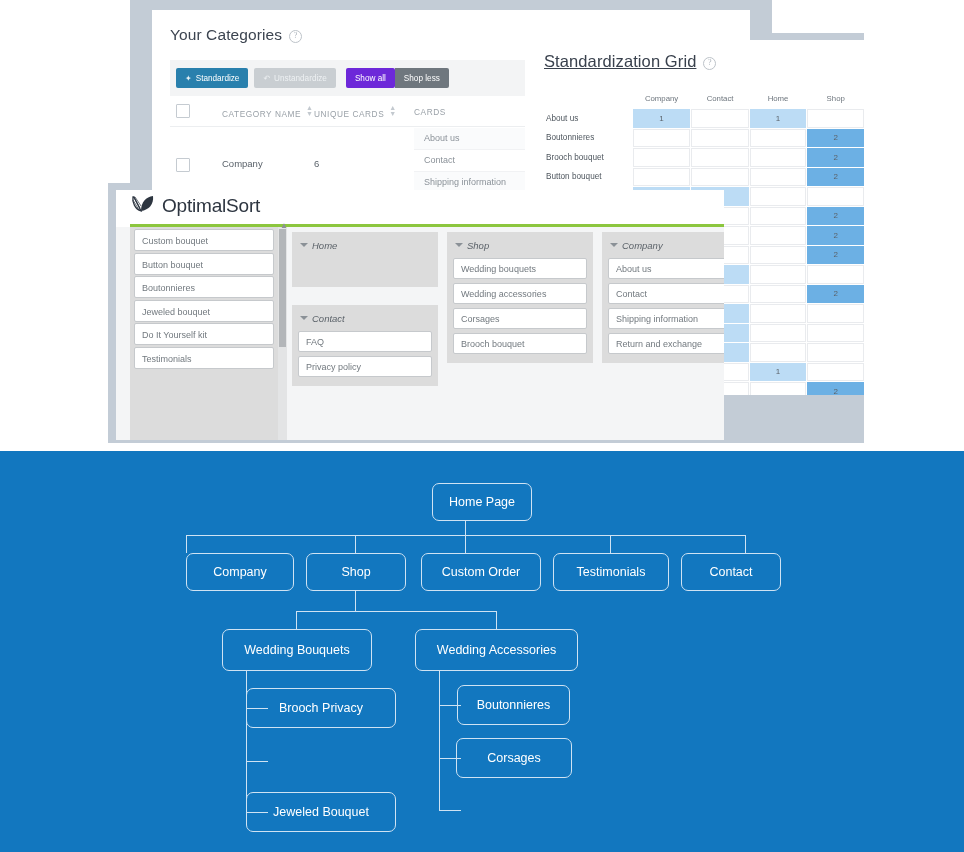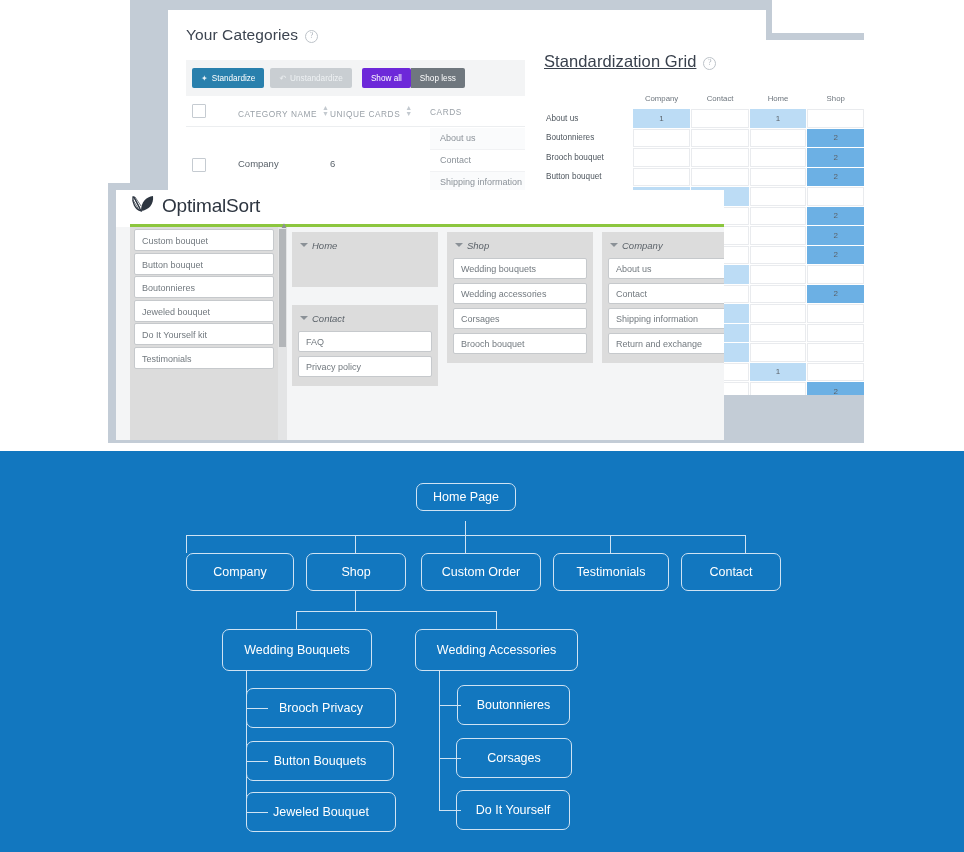--- a/index.html
+++ b/index.html
@@ -13,21 +13,21 @@
   
   .plate{position:absolute;background:#c3ccd6;}
   .plate-a{left:130px;top:0px;width:642px;height:160px;}
   .plate-b{left:130px;top:0px;width:522px;height:190px;}
   .plate-c{left:523px;top:33px;width:341px;height:410px;}
   .plate-d{left:108px;top:183px;width:616px;height:260px;}
 
   
   .win-cats{
     position:absolute;left:152px;top:10px;width:598px;height:186px;
-    background:#ffffff;overflow:hidden;margin-left:16px;
+    background:#ffffff;overflow:hidden;
   }
   .cats-title{
     position:absolute;left:18px;top:16px;font-size:15.5px;color:#3c4450;
     letter-spacing:.1px;
   }
   .help-dot{
     display:inline-block;width:11px;height:11px;border-radius:50%;
     background:#ffffff;border:1px solid #bdc3c9;color:#a8b0b8;
     font-size:8px;line-height:10px;text-align:center;vertical-align:2px;
     margin-left:7px;font-family:"Liberation Serif",serif;
@@ -378,21 +378,21 @@
             <div class="grpcard">Contact</div>
             <div class="grpcard">Shipping information</div>
             <div class="grpcard">Return and exchange</div>
           </div>
       </div>
     </div>
   </div>
 
   <div class="sitemap">
 
-    <div class="node" id="n-root" style="left:416px;top:32px;width:100px;height:28px;">Home Page</div>
+    <div class="node" id="n-root" style="left:432px;top:32px;width:100px;height:38px;">Home Page</div>
     <div class="ln lnv" style="left:465px;top:70px;height:14px;"></div>
     <div class="ln lnh" style="left:186px;top:84px;width:560px;"></div>
 
     <div class="ln lnv" style="left:186px;top:84px;height:18px;"></div>
     <div class="ln lnv" style="left:355px;top:84px;height:18px;"></div>
     <div class="ln lnv" style="left:465px;top:84px;height:18px;"></div>
     <div class="ln lnv" style="left:610px;top:84px;height:18px;"></div>
     <div class="ln lnv" style="left:745px;top:84px;height:18px;"></div>
 
     <div class="node" style="left:186px;top:102px;width:108px;height:38px;">Company</div>
@@ -408,26 +408,24 @@
 
     <div class="node" style="left:222px;top:178px;width:150px;height:42px;">Wedding Bouquets</div>
     <div class="node" style="left:415px;top:178px;width:163px;height:42px;">Wedding Accessories</div>
 
     <div class="ln lnv" style="left:246px;top:220px;height:142px;"></div>
     <div class="ln lnh" style="left:246px;top:257px;width:22px;"></div>
     <div class="ln lnh" style="left:246px;top:310px;width:22px;"></div>
     <div class="ln lnh" style="left:246px;top:361px;width:22px;"></div>
 
     <div class="node" style="left:246px;top:237px;width:150px;height:40px;">Brooch Privacy</div>
-    <div class="node" style="left:246px;top:290px;width:148px;height:40px;">Button Bouquets</div>
     <div class="node" style="left:246px;top:341px;width:150px;height:40px;">Jeweled  Bouquet</div>
 
     <div class="ln lnv" style="left:439px;top:220px;height:140px;"></div>
     <div class="ln lnh" style="left:439px;top:254px;width:22px;"></div>
     <div class="ln lnh" style="left:439px;top:307px;width:22px;"></div>
     <div class="ln lnh" style="left:439px;top:359px;width:22px;"></div>
 
     <div class="node" style="left:457px;top:234px;width:113px;height:40px;">Boutonnieres</div>
     <div class="node" style="left:456px;top:287px;width:116px;height:40px;">Corsages</div>
-    <div class="node" style="left:456px;top:339px;width:114px;height:40px;">Do It Yourself</div>
   </div>
 
 </div>
 
 </body></html>

